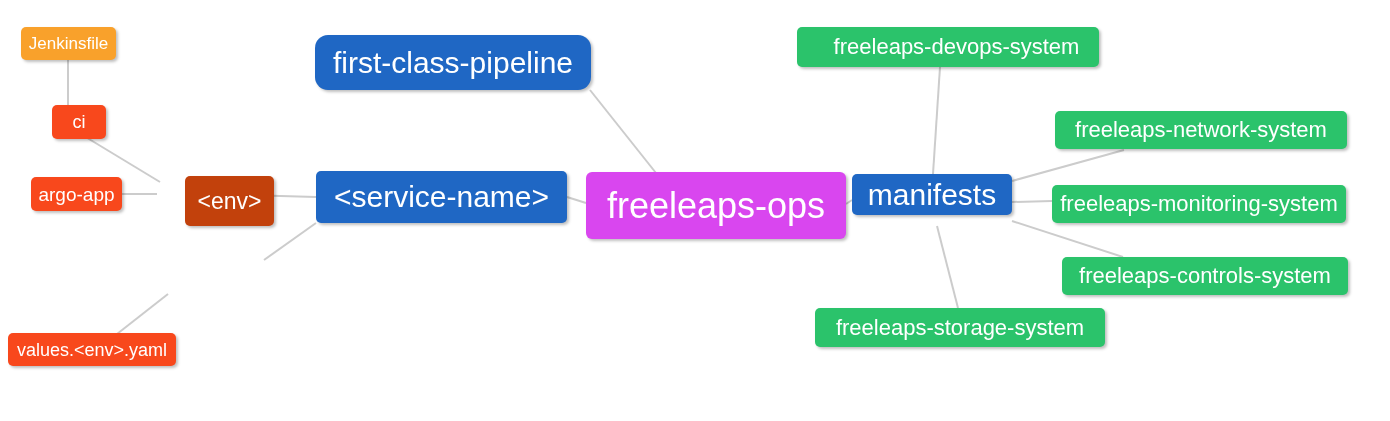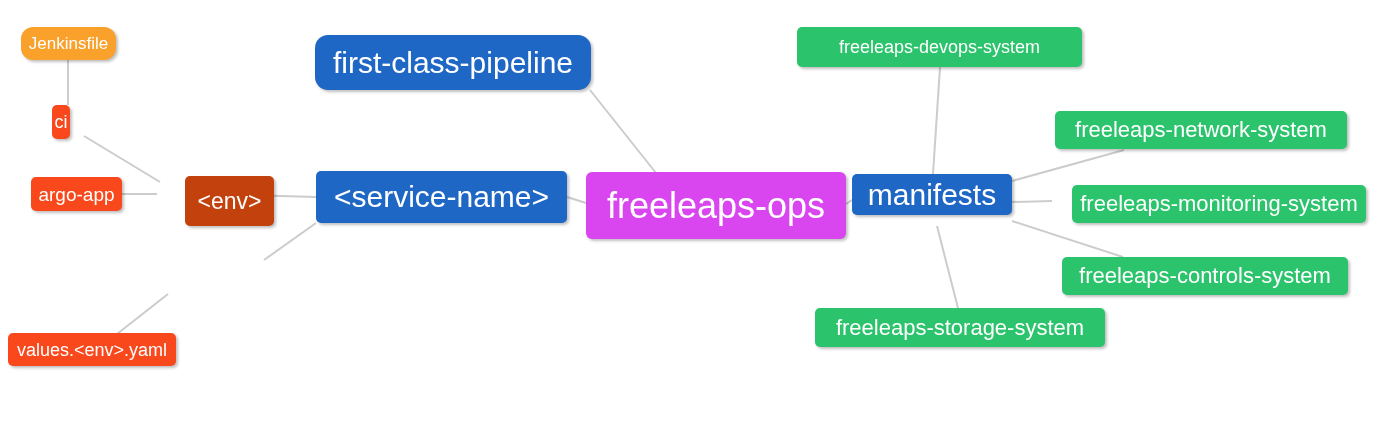--- a/index.html
+++ b/index.html
@@ -40,30 +40,30 @@
     <line class="edge" x1="590" y1="90" x2="656" y2="173" stroke="#CCCCCC"></line>
     <line class="edge" x1="567" y1="197" x2="586" y2="203" stroke="#CCCCCC"></line>
     <line class="edge" x1="846" y1="204" x2="852" y2="200" stroke="#CCCCCC"></line>
     <line class="edge" x1="933" y1="174" x2="940" y2="67" stroke="#CCCCCC"></line>
     <line class="edge" x1="1012" y1="181" x2="1124" y2="150" stroke="#CCCCCC"></line>
     <line class="edge" x1="1012" y1="202" x2="1052" y2="201" stroke="#CCCCCC"></line>
     <line class="edge" x1="1012" y1="221" x2="1123" y2="257" stroke="#CCCCCC"></line>
     <line class="edge" x1="937" y1="226" x2="958" y2="308" stroke="#CCCCCC"></line>
   </svg>
 
-  <div class="node" style="left: 21px; top: 27px; width: 95px; height: 33px; font-size: 17px; background-color: rgb(249, 161, 43); border-radius: 12px;">Jenkinsfile</div>
-  <div class="node" style="left: 52px; top: 105px; width: 18px; height: 34px; font-size: 18px; background-color: rgb(248, 72, 28);">ci</div>
+  <div class="node" style="left: 21px; top: 27px; width: 95px; height: 33px; font-size: 17px; background-color: rgb(249, 161, 43);">Jenkinsfile</div>
+  <div class="node" style="left: 52px; top: 105px; width: 54px; height: 34px; font-size: 18px; background-color: rgb(248, 72, 28);">ci</div>
   <div class="node" style="left: 31px; top: 177px; width: 91px; height: 34px; font-size: 19px; background-color: rgb(248, 72, 28);">argo-app</div>
   <div class="node" style="left: 157px; top: 176px; width: 89px; height: 50px; font-size: 23px; background-color: #c2410c; margin-left: 28px;">&lt;env&gt;</div>
   <div class="node" style="left: 8px; top: 333px; width: 168px; height: 33px; font-size: 18px; background-color: rgb(248, 72, 28);">values.&lt;env&gt;.yaml</div>
 
   <div class="node" style="left: 315px; top: 35px; width: 276px; height: 55px; font-size: 30px; background-color: rgb(31, 103, 196); border-radius: 13px;">first-class-pipeline</div>
   <div class="node" style="left: 316px; top: 171px; width: 251px; height: 52px; font-size: 30px; background-color: rgb(31, 103, 196); text-align: right;">&lt;service-name&gt;</div>
   <div class="node node-root" style="left: 586px; top: 172px; width: 260px; height: 67px; font-size: 36px; background-color: #d946ef;">freeleaps-ops</div>
   <div class="node" style="left: 852px; top: 174px; width: 160px; height: 41px; font-size: 30px; background-color: rgb(31, 103, 196);">manifests</div>
 
-  <div class="node" style="left: 797px; top: 27px; width: 285px; height: 40px; font-size: 18px; background-color: rgb(43, 195, 107);">freeleaps-devops-system</div>
+  <div class="node" style="left: 797px; top: 27px; width: 285px; height: 40px; font-size: 22px; background-color: rgb(43, 195, 107); padding-left: 17px;">freeleaps-devops-system</div>
   <div class="node" style="left: 1055px; top: 111px; width: 292px; height: 38px; font-size: 22px; background-color: rgb(43, 195, 107);">freeleaps-network-system</div>
-  <div class="node" style="left: 1052px; top: 185px; width: 294px; height: 38px; font-size: 22px; background-color: rgb(43, 195, 107); margin-left: 20px;">freeleaps-monitoring-system</div>
+  <div class="node" style="left: 1052px; top: 185px; width: 294px; height: 38px; font-size: 22px; background-color: rgb(43, 195, 107);">freeleaps-monitoring-system</div>
   <div class="node" style="left: 1062px; top: 257px; width: 286px; height: 38px; font-size: 22px; background-color: rgb(43, 195, 107);">freeleaps-controls-system</div>
   <div class="node" style="left: 815px; top: 308px; width: 290px; height: 39px; font-size: 22px; background-color: rgb(43, 195, 107);">freeleaps-storage-system</div>
 
 </div>
 
 </body></html>

